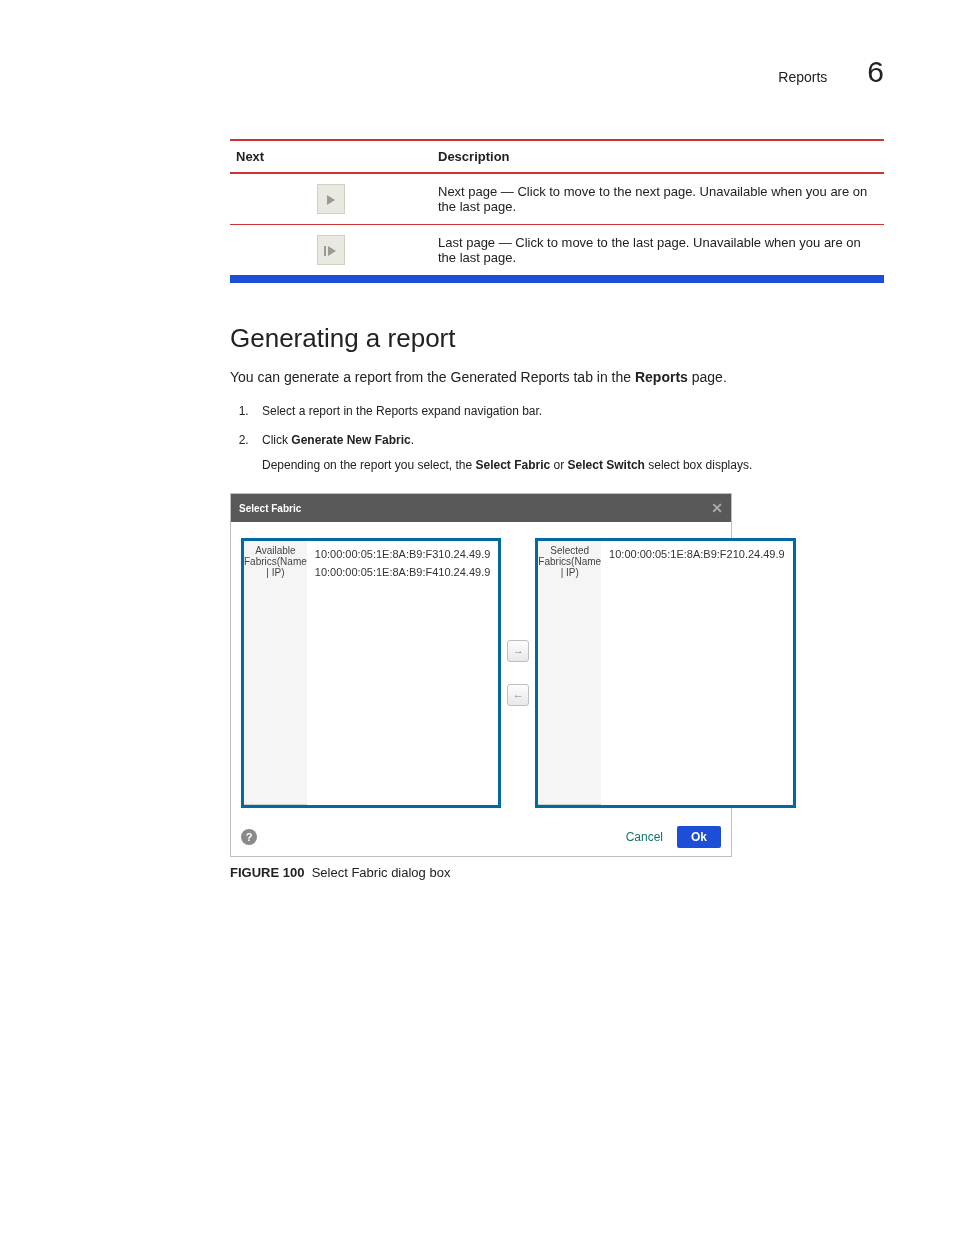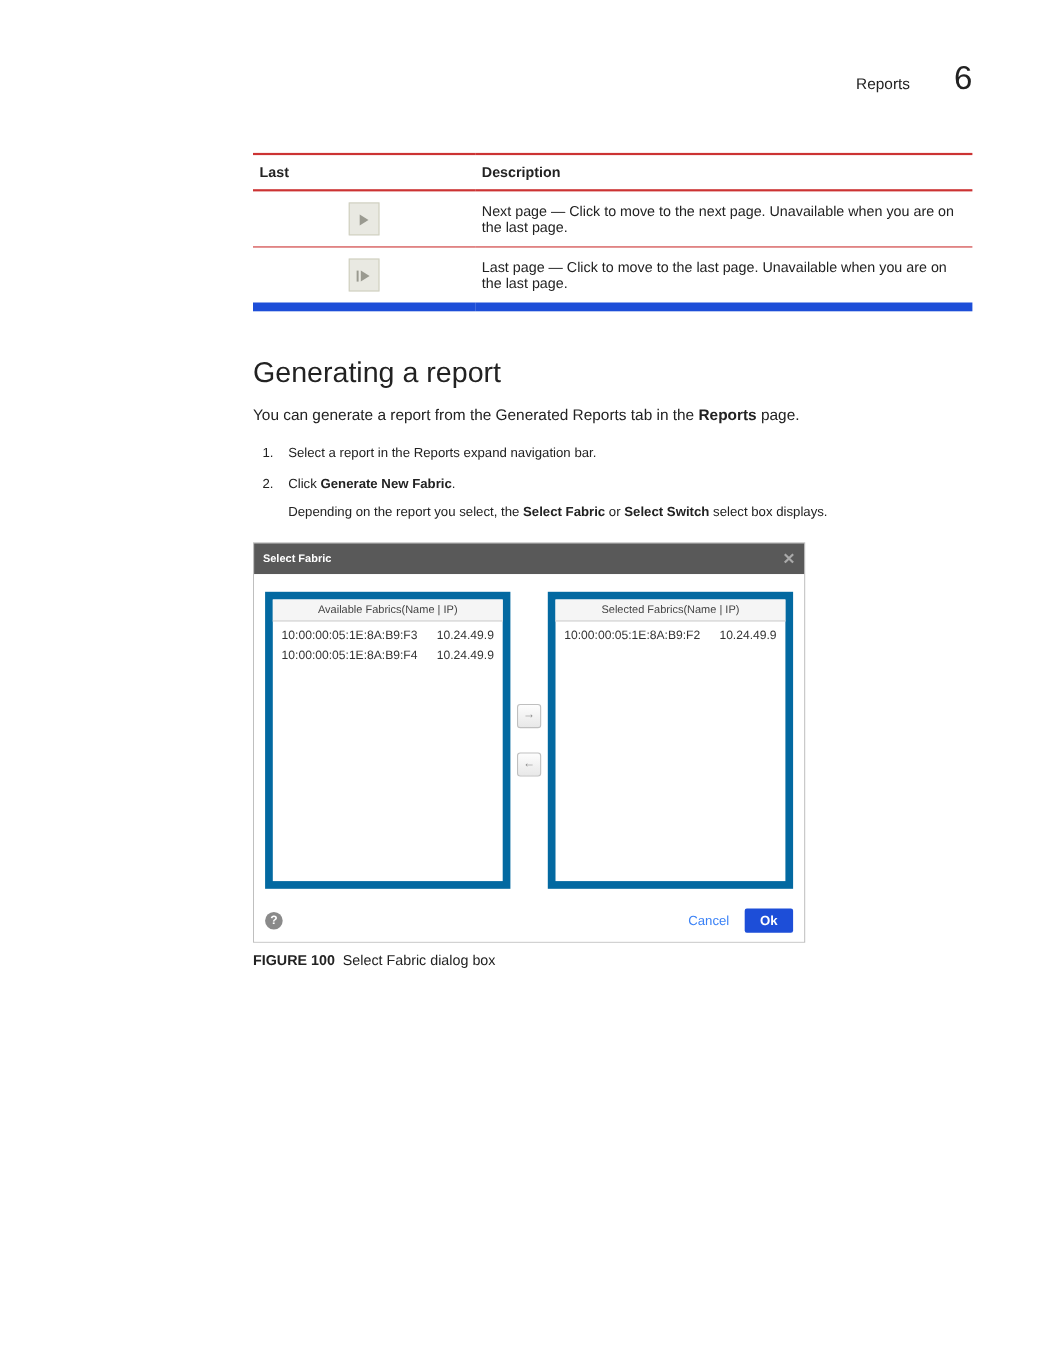--- a/index.html
+++ b/index.html
@@ -99,24 +99,24 @@
   .dialog-body {
     padding: 16px 10px 10px 10px;
     display: flex;
     align-items: stretch;
     gap: 6px;
     background: #fff;
     min-height: 270px;
   }
   .listbox {
     flex: 1;
-    border: 7px solid #0369a1;
-    background: #fff;
-    display: flex;
-    flex-direction: column;
+    border: 3px solid #0369a1;
+    background: #fff;
+    display: flex;
+    flex-direction: row;
   }
   .listbox-head {
     text-align: center;
     font-size: 10px;
     padding: 4px 0;
     border-bottom: 1px solid #d0d0d0;
     background: #f5f5f5;
     color: #444;
   }
   .listbox-rows { padding: 4px 6px; }
@@ -155,21 +155,21 @@
     width: 16px; height: 16px;
     border-radius: 50%;
     background: #8a8a8a;
     color: #fff;
     font-size: 11px;
     font-weight: bold;
     text-align: center;
     line-height: 16px;
   }
   .dlg-btns { display: flex; gap: 14px; align-items: center; }
-  .btn-cancel { font-size: 12px; color: #3b82f6; }
+  .btn-cancel { font-size: 12px; color: #0f766e; }
   .btn-ok {
     background: #1d4ed8;
     color: #fff;
     font-size: 12px;
     font-weight: bold;
     padding: 4px 14px;
     border-radius: 2px;
   }
   .figure-caption {
     font-size: 13px;
@@ -183,21 +183,21 @@
 <div class="page">
   <div class="header-row">
     <span class="header-label">Reports</span>
     <span class="header-num">6</span>
   </div>
 
   <div class="content">
     <table class="icon-table">
       <thead>
         <tr>
-          <th class="icon-cell">Last</th>
+          <th class="icon-cell">Next</th>
           <th>Description</th>
         </tr>
       </thead>
       <tbody>
         <tr>
           <td class="icon-cell">
             <span class="nav-btn">
               <svg width="10" height="12" viewBox="0 0 10 12">
                   <polygon points="1,1 9,6 1,11" fill="#9a9a90"></polygon>
                 </svg>

